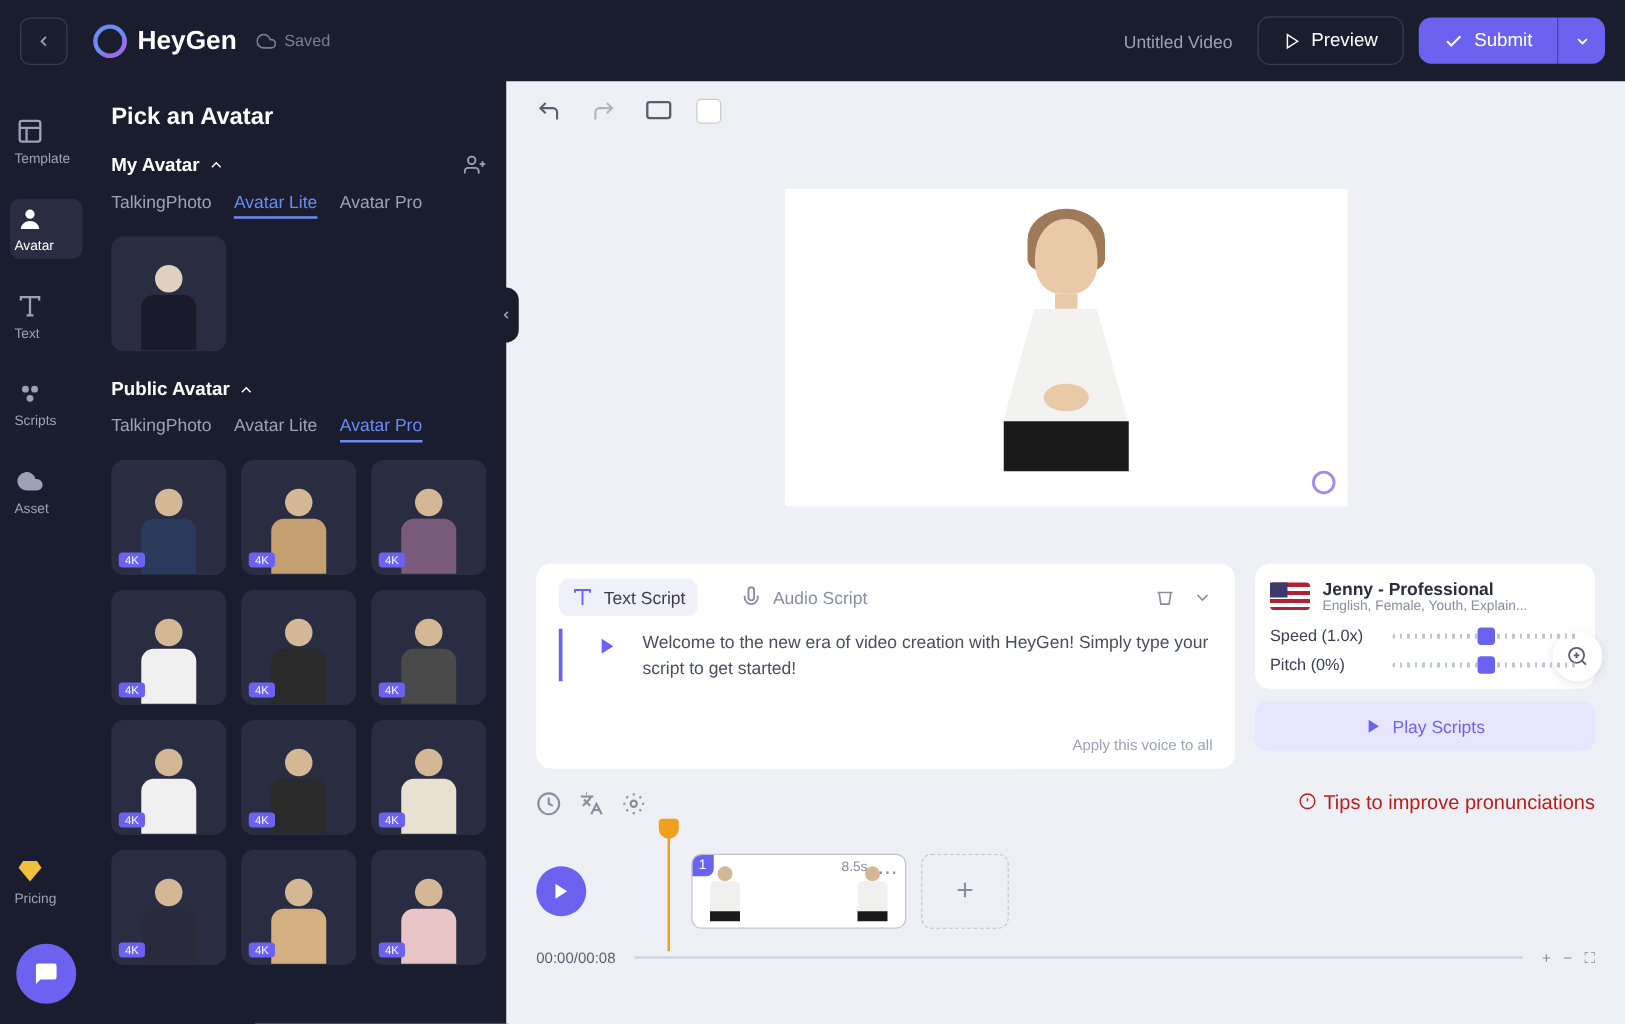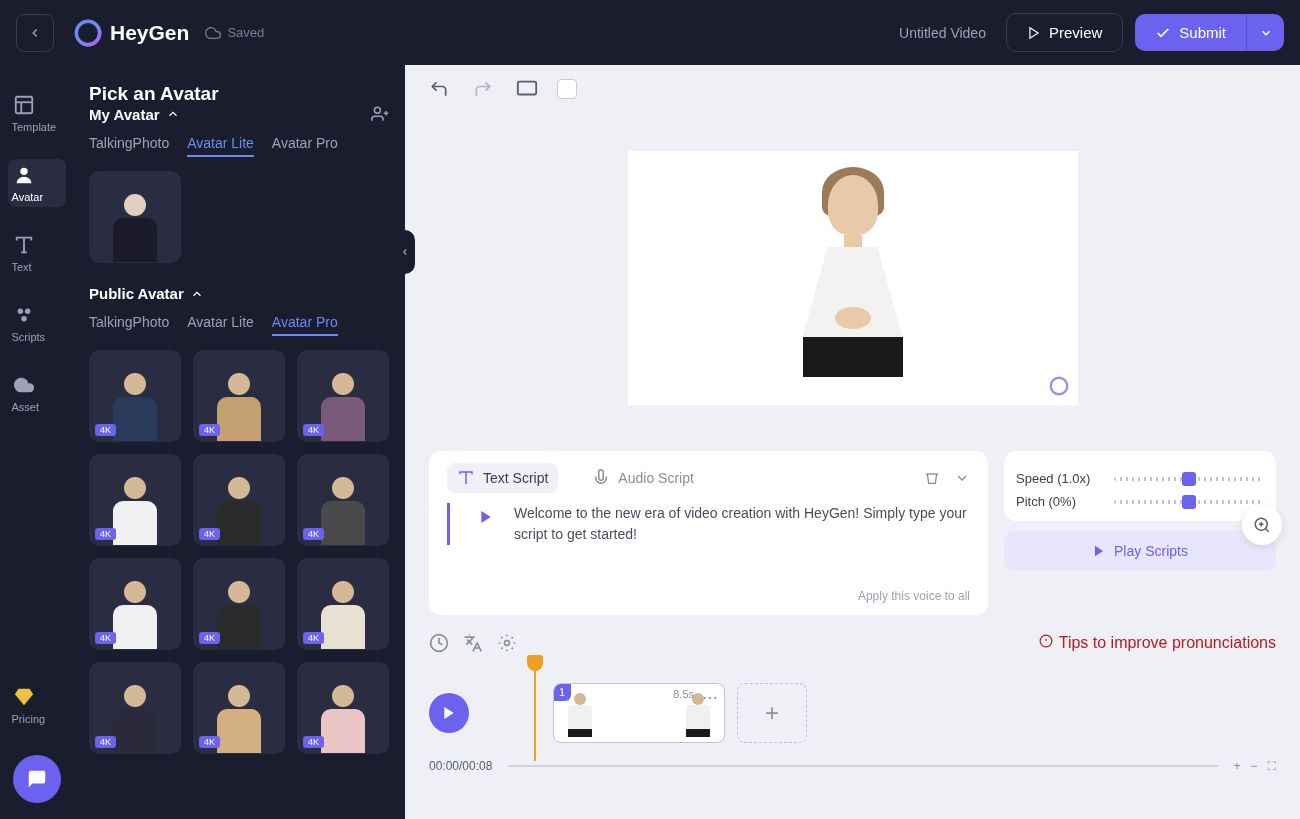--- a/index.html
+++ b/index.html
@@ -24,21 +24,21 @@
 .rail-item { display: flex; flex-direction: column; align-items: flex-start; gap: 4px; cursor: pointer; color: #9ea1b5; padding: 4px; border-radius: 8px; width: 58px; }
 .rail-item.active { background: #2a2d42; color: #fff; }
 .rail-item .ri-icon { width: 24px; height: 24px; display: flex; align-items: center; justify-content: center; }
 .rail-item .ri-label { font-size: 11px; }
 .pricing-item { margin-top: auto; margin-bottom: 90px; }
 .pricing-item .ri-icon { color: #f0c040; }
 .chat-bubble { position: absolute; bottom: 16px; left: 13px; width: 48px; height: 48px; background: #6b63f0; border-radius: 50%; display: flex; align-items: center; justify-content: center; cursor: pointer; }
 
 
 .sidebar { position: absolute; left: 73px; top: 65px; width: 332px; height: 754px; padding: 18px 16px; overflow-y: auto; }
-.sidebar h2 { font-size: 19px; font-weight: 700; }
+.sidebar h2 { font-size: 19px; font-weight: 700; margin-bottom: 18px; }
 .section-head { display: flex; align-items: center; gap: 6px; font-size: 15px; font-weight: 600; margin-bottom: 12px; }
 .section-head.pub { margin-top: 22px; }
 .add-user { margin-left: auto; color: #9ea1b5; cursor: pointer; }
 .tabs { display: flex; gap: 18px; font-size: 14px; margin-bottom: 14px; }
 .tab { color: #9ea1b5; cursor: pointer; padding-bottom: 4px; }
 .tab.active { color: #6b8bf0; border-bottom: 2px solid #6b8bf0; }
 .avatar-grid { display: grid; grid-template-columns: repeat(3, 1fr); gap: 12px; }
 .avatar-tile { position: relative; aspect-ratio: 1; background: #2a2d42; border-radius: 10px; cursor: pointer; overflow: hidden; display: flex; align-items: flex-end; justify-content: center; }
 .avatar-tile.single { width: 92px; }
 .av-figure { width: 60%; height: 75%; display: flex; flex-direction: column; align-items: center; }
@@ -443,20 +443,27 @@
               <polygon points="5 3 19 12 5 21"></polygon>
             </svg>
         </div>
         <div class="script-text">Welcome to the new era of video creation with HeyGen! Simply type your script to get started!</div>
       </div>
       <div class="apply-all">Apply this voice to all</div>
     </div>
 
     <div class="voice-panel">
       <div class="voice-card">
+        <div class="voice-head">
+          <div class="flag"></div>
+          <div style="flex:1;min-width:0">
+            <div class="voice-name">Jenny - Professional</div>
+            <div class="voice-meta">English, Female, Youth, Explain...</div>
+          </div>
+        </div>
         <div class="slider-row">
           <span class="lbl">Speed (1.0x)</span>
           <div class="slider">
               <div class="slider-thumb"></div>
             </div>
         </div>
         <div class="slider-row">
           <span class="lbl">Pitch (0%)</span>
           <div class="slider">
               <div class="slider-thumb"></div>

